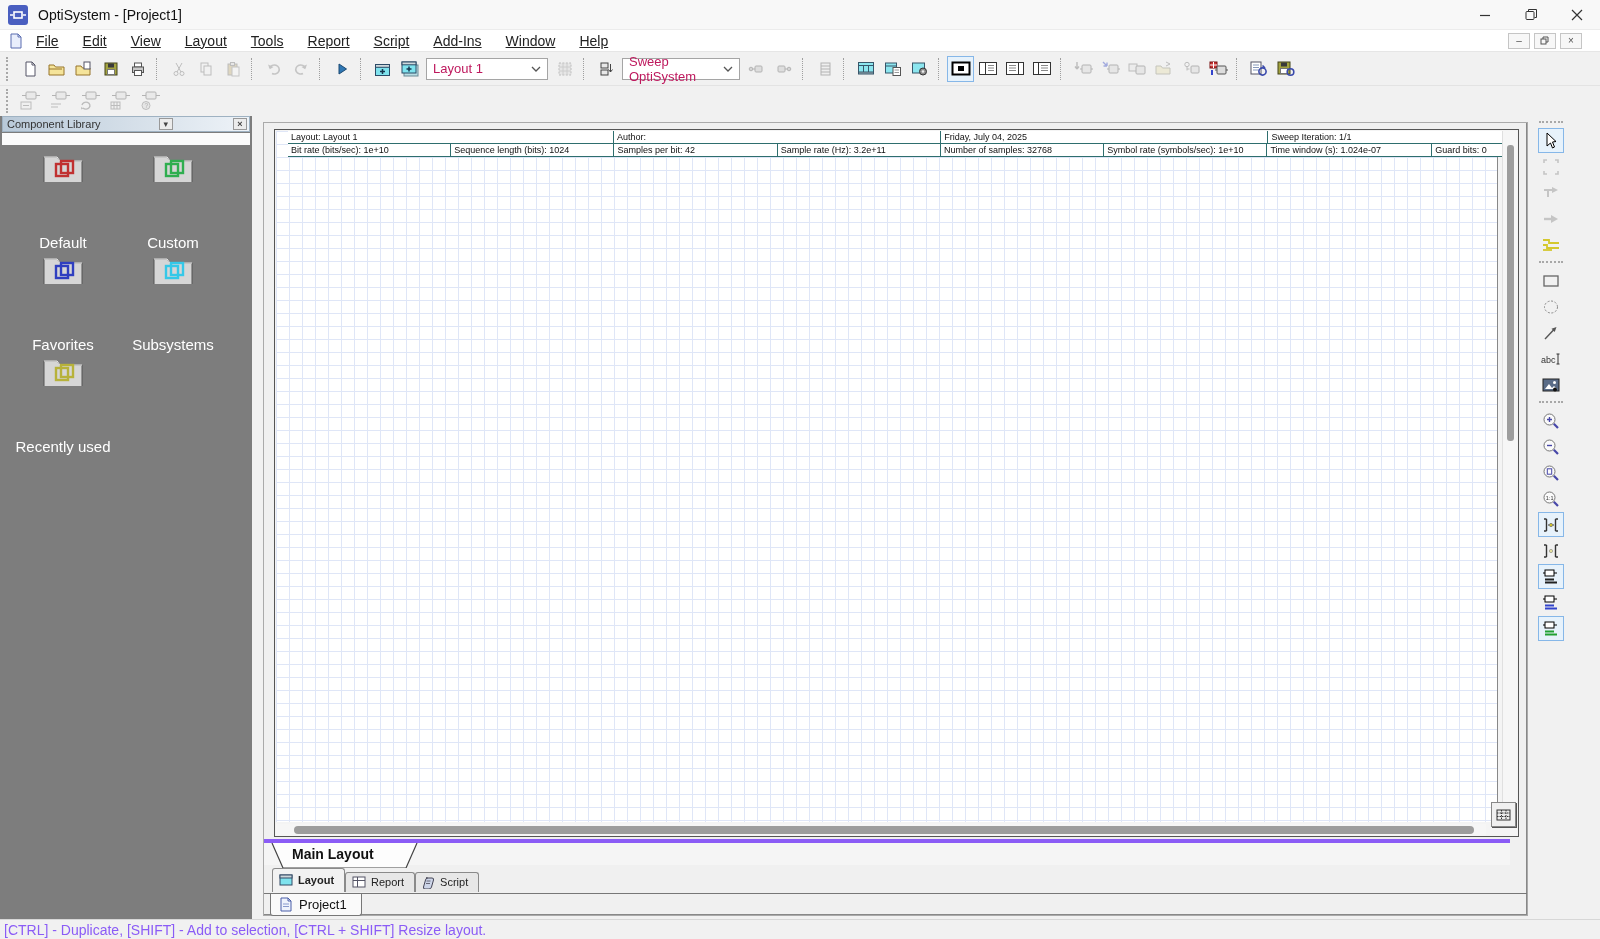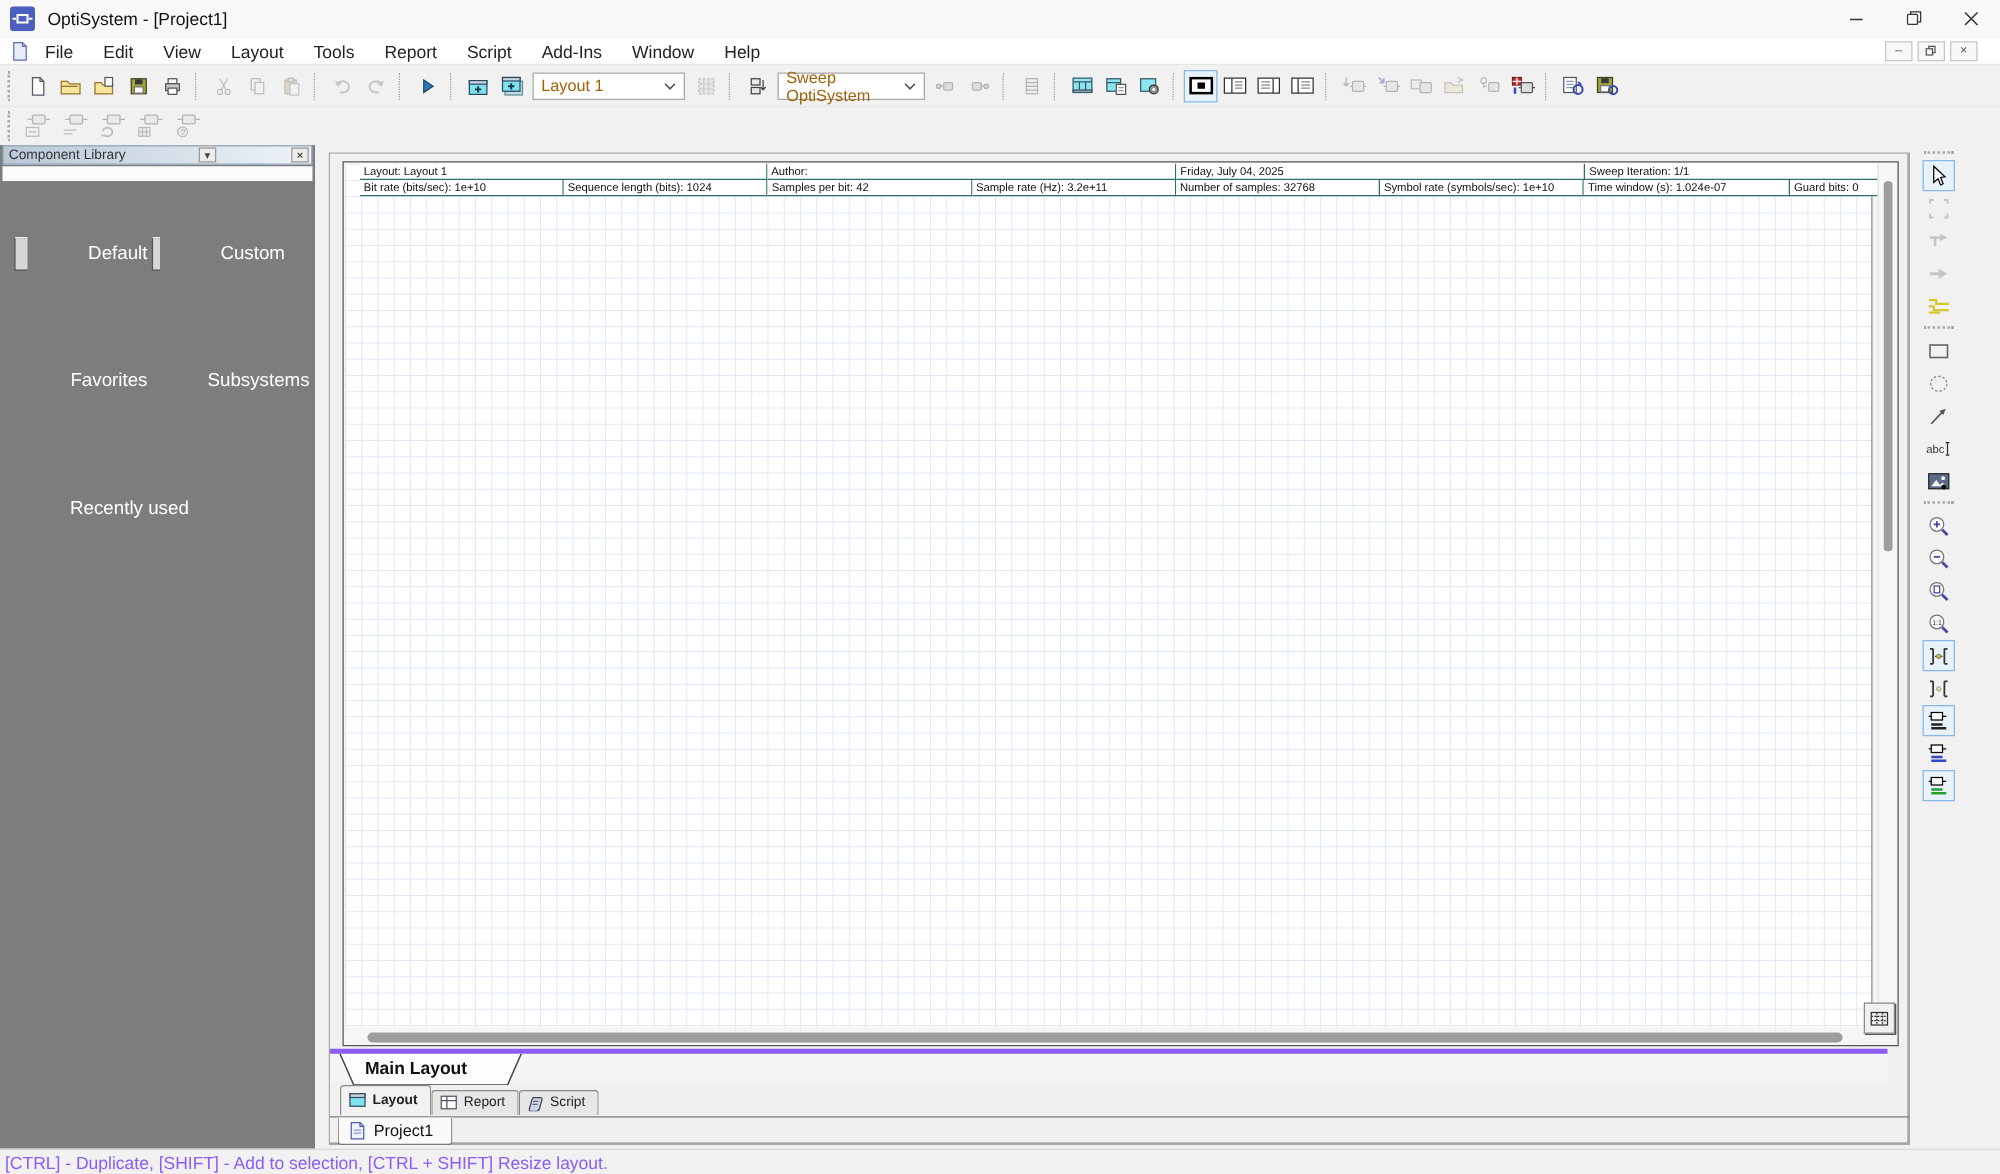--- a/index.html
+++ b/index.html
@@ -13,55 +13,55 @@
   .titlebar .appicon { margin-left:8px; width:20px; height:20px; }
   .titlebar .title { margin-left:10px; font-size:14px; color:#111; }
   .wbtns { margin-left:auto; display:flex; height:30px; }
   .wbtn { width:46px; height:30px; display:flex; align-items:center; justify-content:center; color:#333; }
   .wbtn svg { display:block; }
 
   
   .menubar { position:absolute; left:0; top:30px; width:1600px; height:22px; background:#ffffff;
              display:flex; align-items:center; border-bottom:1px solid #e6e6e6; }
   .menubar .docicon { margin-left:8px; }
-  .menu-item { font-size:14px; color:#222; padding:0 12px; height:22px; display:flex; align-items:center; }
+  .menu-item { font-size:14px; color:#222; padding:0 12px; height:22px; display:flex; align-items:center;text-decoration:underline; }
   .mdibtns { margin-left:auto; display:flex; gap:4px; margin-right:18px; }
   .mdibtn { width:22px; height:16px; border:1px solid #c5c5c5; background:#f7f7f7; display:flex;
             align-items:center; justify-content:center; font-size:10px; color:#555; line-height:1; }
 
   
   .toolbar1 { position:absolute; left:0; top:52px; width:1600px; height:34px; background:#f1f1f1;
               border-bottom:1px solid #e3e3e3; display:flex; align-items:center; padding-left:4px; }
   .toolbar2 { position:absolute; left:0; top:86px; width:1600px; height:30px; background:#f1f1f1;
               display:flex; align-items:center; padding-left:4px; }
   .tb { width:27px; height:26px; display:flex; align-items:center; justify-content:center;
         border:1px solid transparent; flex:none; }
   .tb.act { border:1px solid #86b7e8; background:#e7f2fb; }
   .dis { opacity:.5; }
   .vsep { width:4px; height:22px; border-left:1px dotted #9f9f9f; margin:0 5px; flex:none; }
   .grip { width:6px; height:24px; border-left:2px dotted #a8a8a8; margin:0 4px 0 2px; flex:none; }
   .combo { display:flex; align-items:center; height:22px; background:#fff; border:1px solid #a5a5a5;
-           font-size:13px; color:#a16207; padding:0 6px; margin:0 3px; flex:none; }
+           font-size:13px; color:#be185d; padding:0 6px; margin:0 3px; flex:none; }
   .combo .cv { flex:1; }
   .combo svg { margin-left:8px; }
 
   
   .lib { position:absolute; left:0; top:116px; width:252px; height:803px; background:#7d7d7d; }
   .lib-title { position:absolute; left:2px; top:0; width:248px; height:16px;
                background:linear-gradient(to right,#b9c9d8,#eef3f8);
                border:1px solid #9fb2c2; display:flex; align-items:center; font-size:11px; color:#333;
                padding-left:4px; }
   .lib-title .lb { margin-left:auto; width:14px; height:12px; border:1px solid #999; background:#ececec;
                    display:flex; align-items:center; justify-content:center; font-size:9px; color:#444;
                    margin-right:2px; line-height:1; }
   .lib-strip { position:absolute; left:2px; top:17px; width:248px; height:12px; background:#fbfbfb; }
   .lib-body { position:absolute; left:2px; top:29px; width:248px; height:772px; background:#7d7d7d;
               padding:4px 0 0 6px; }
   .lib-grid { display:grid; grid-template-columns:110px 110px; }
-  .lib-item { width:110px; height:102px; display:flex; flex-direction:row; align-items:center;gap:48px; }
+  .lib-item { width:110px; height:102px; display:flex; flex-direction:column; align-items:center;gap:48px; }
   .lib-item .flabel { color:#fff; font-size:15px; margin-top:4px; white-space:nowrap; }
 
   
   .rbar { position:absolute; left:1534px; top:118px; width:34px; display:flex; flex-direction:column;
           align-items:center; }
   .rtb { width:26px; height:25px; display:flex; align-items:center; justify-content:center;
          border:1px solid transparent; margin-bottom:1px; }
   .rtb.act { border:1px solid #86b7e8; background:#e7f2fb; }
   .hsep { width:24px; height:4px; border-top:2px dotted #a8a8a8; margin:3px 0; }
 

